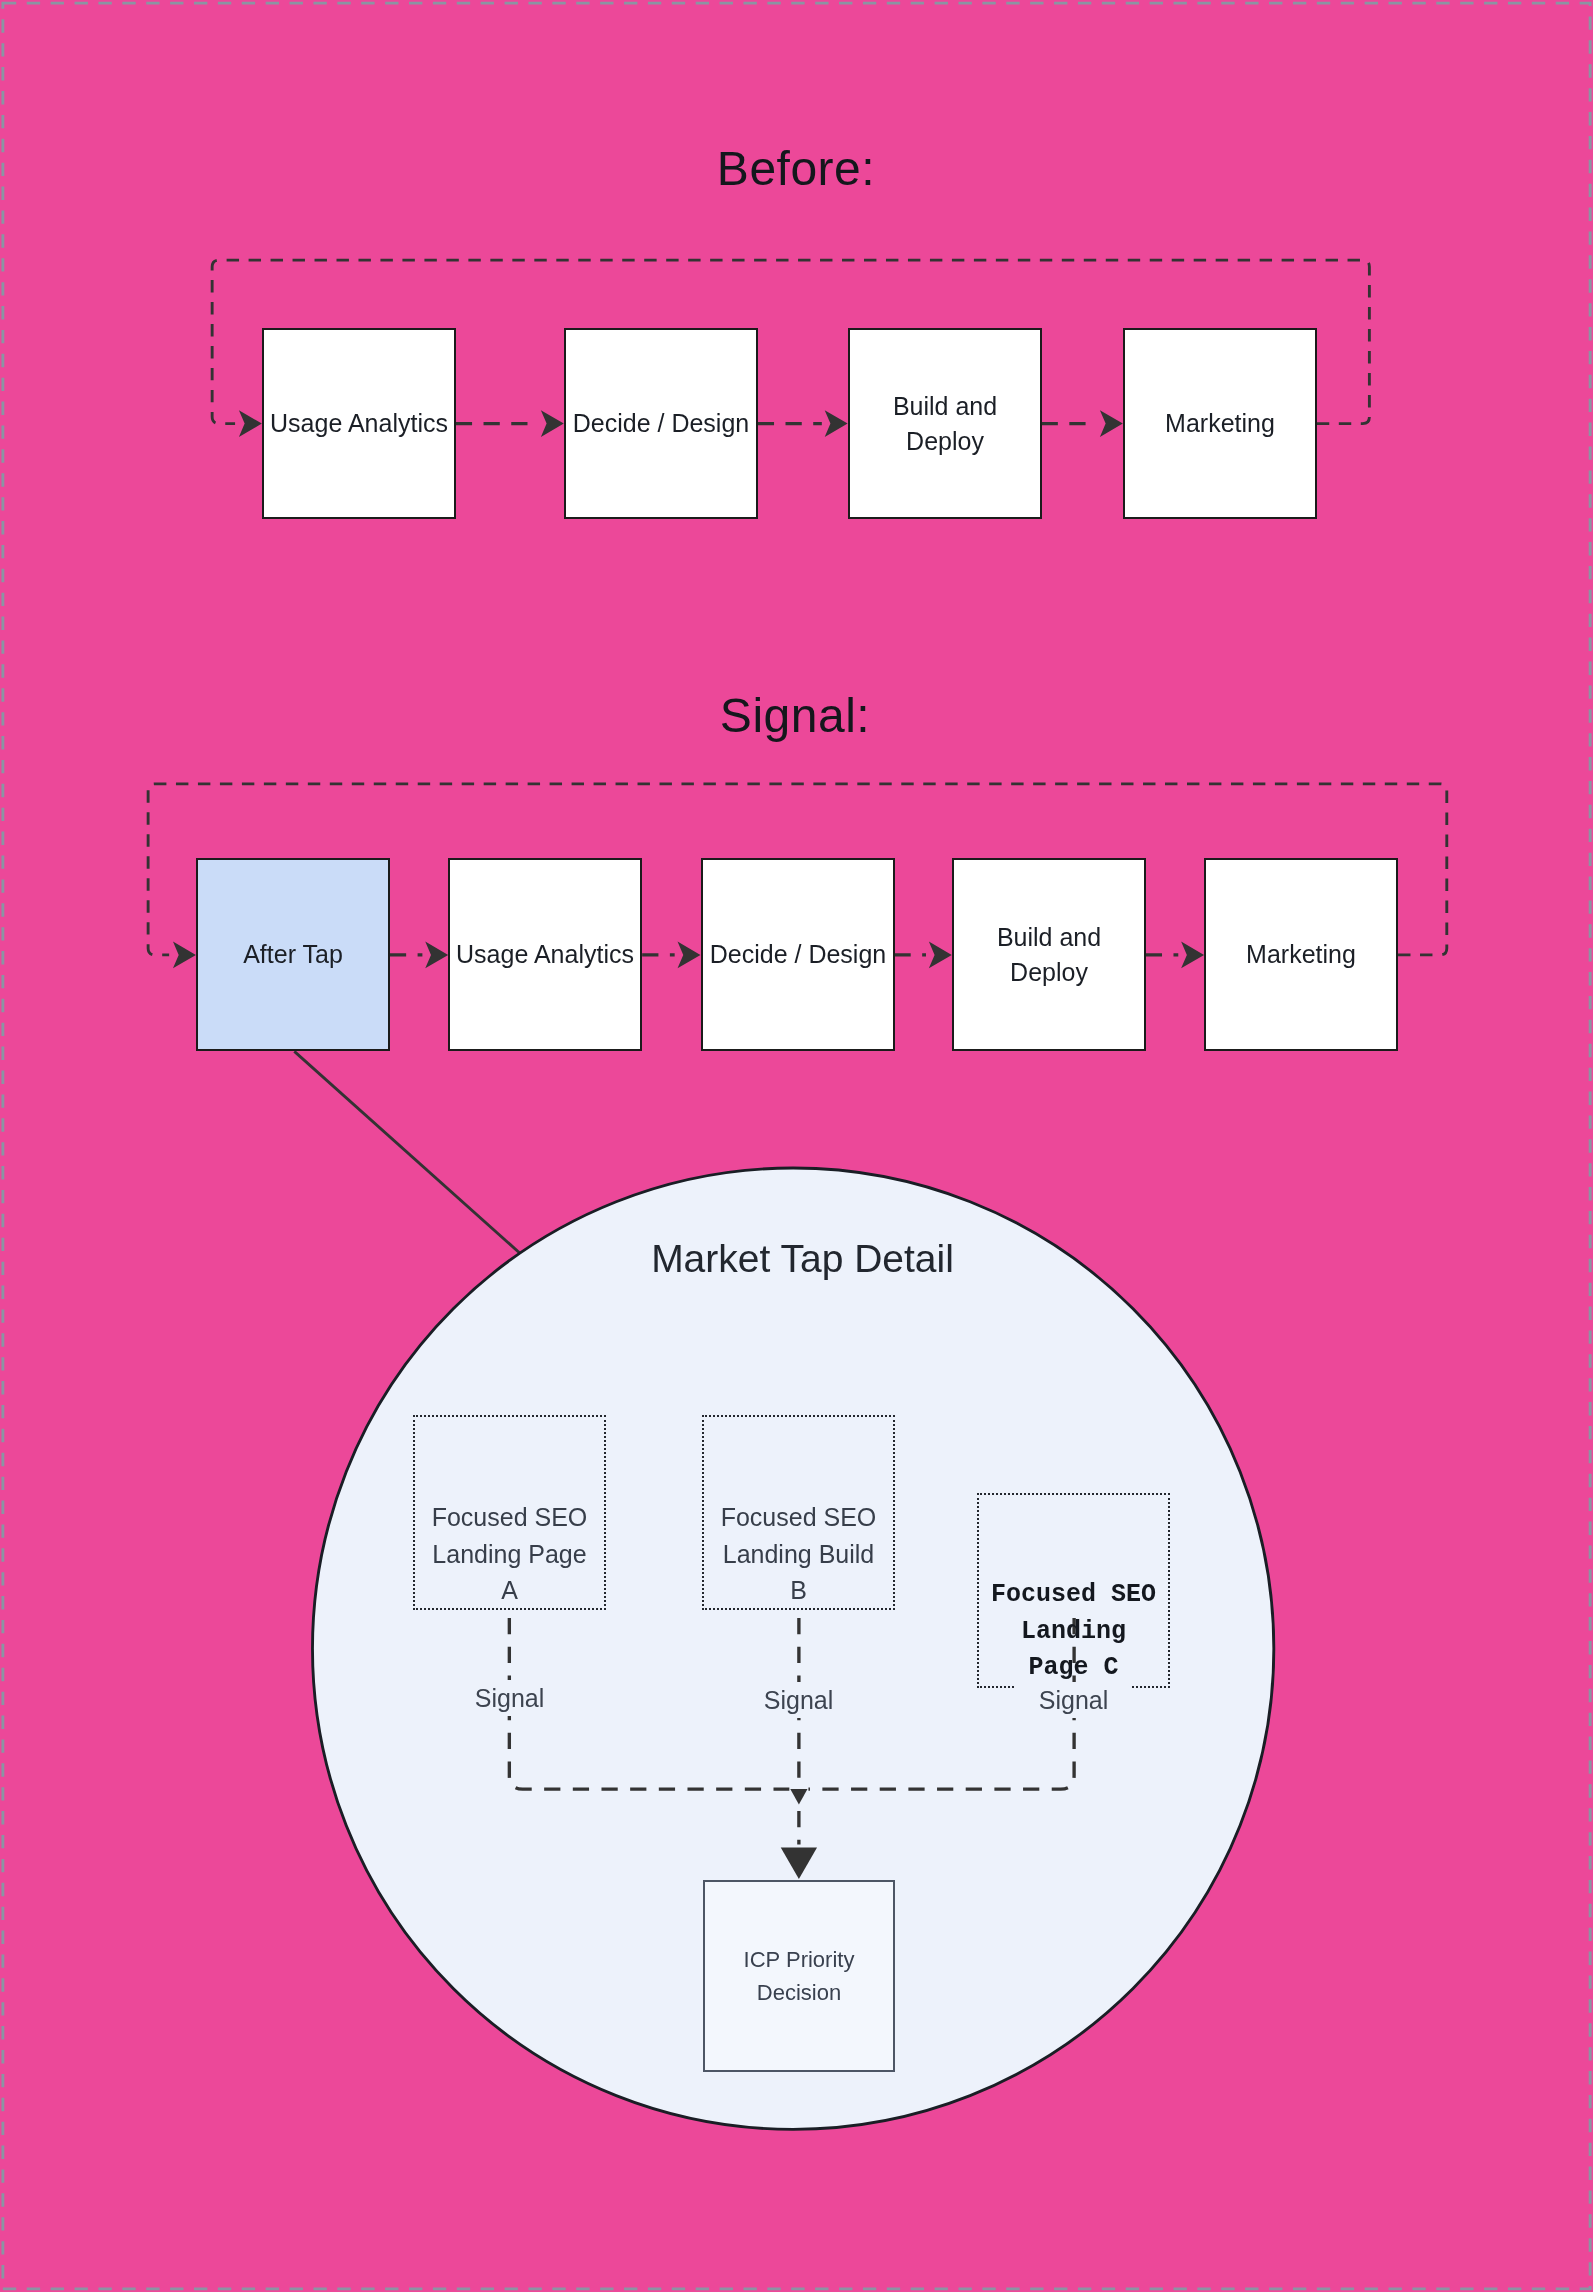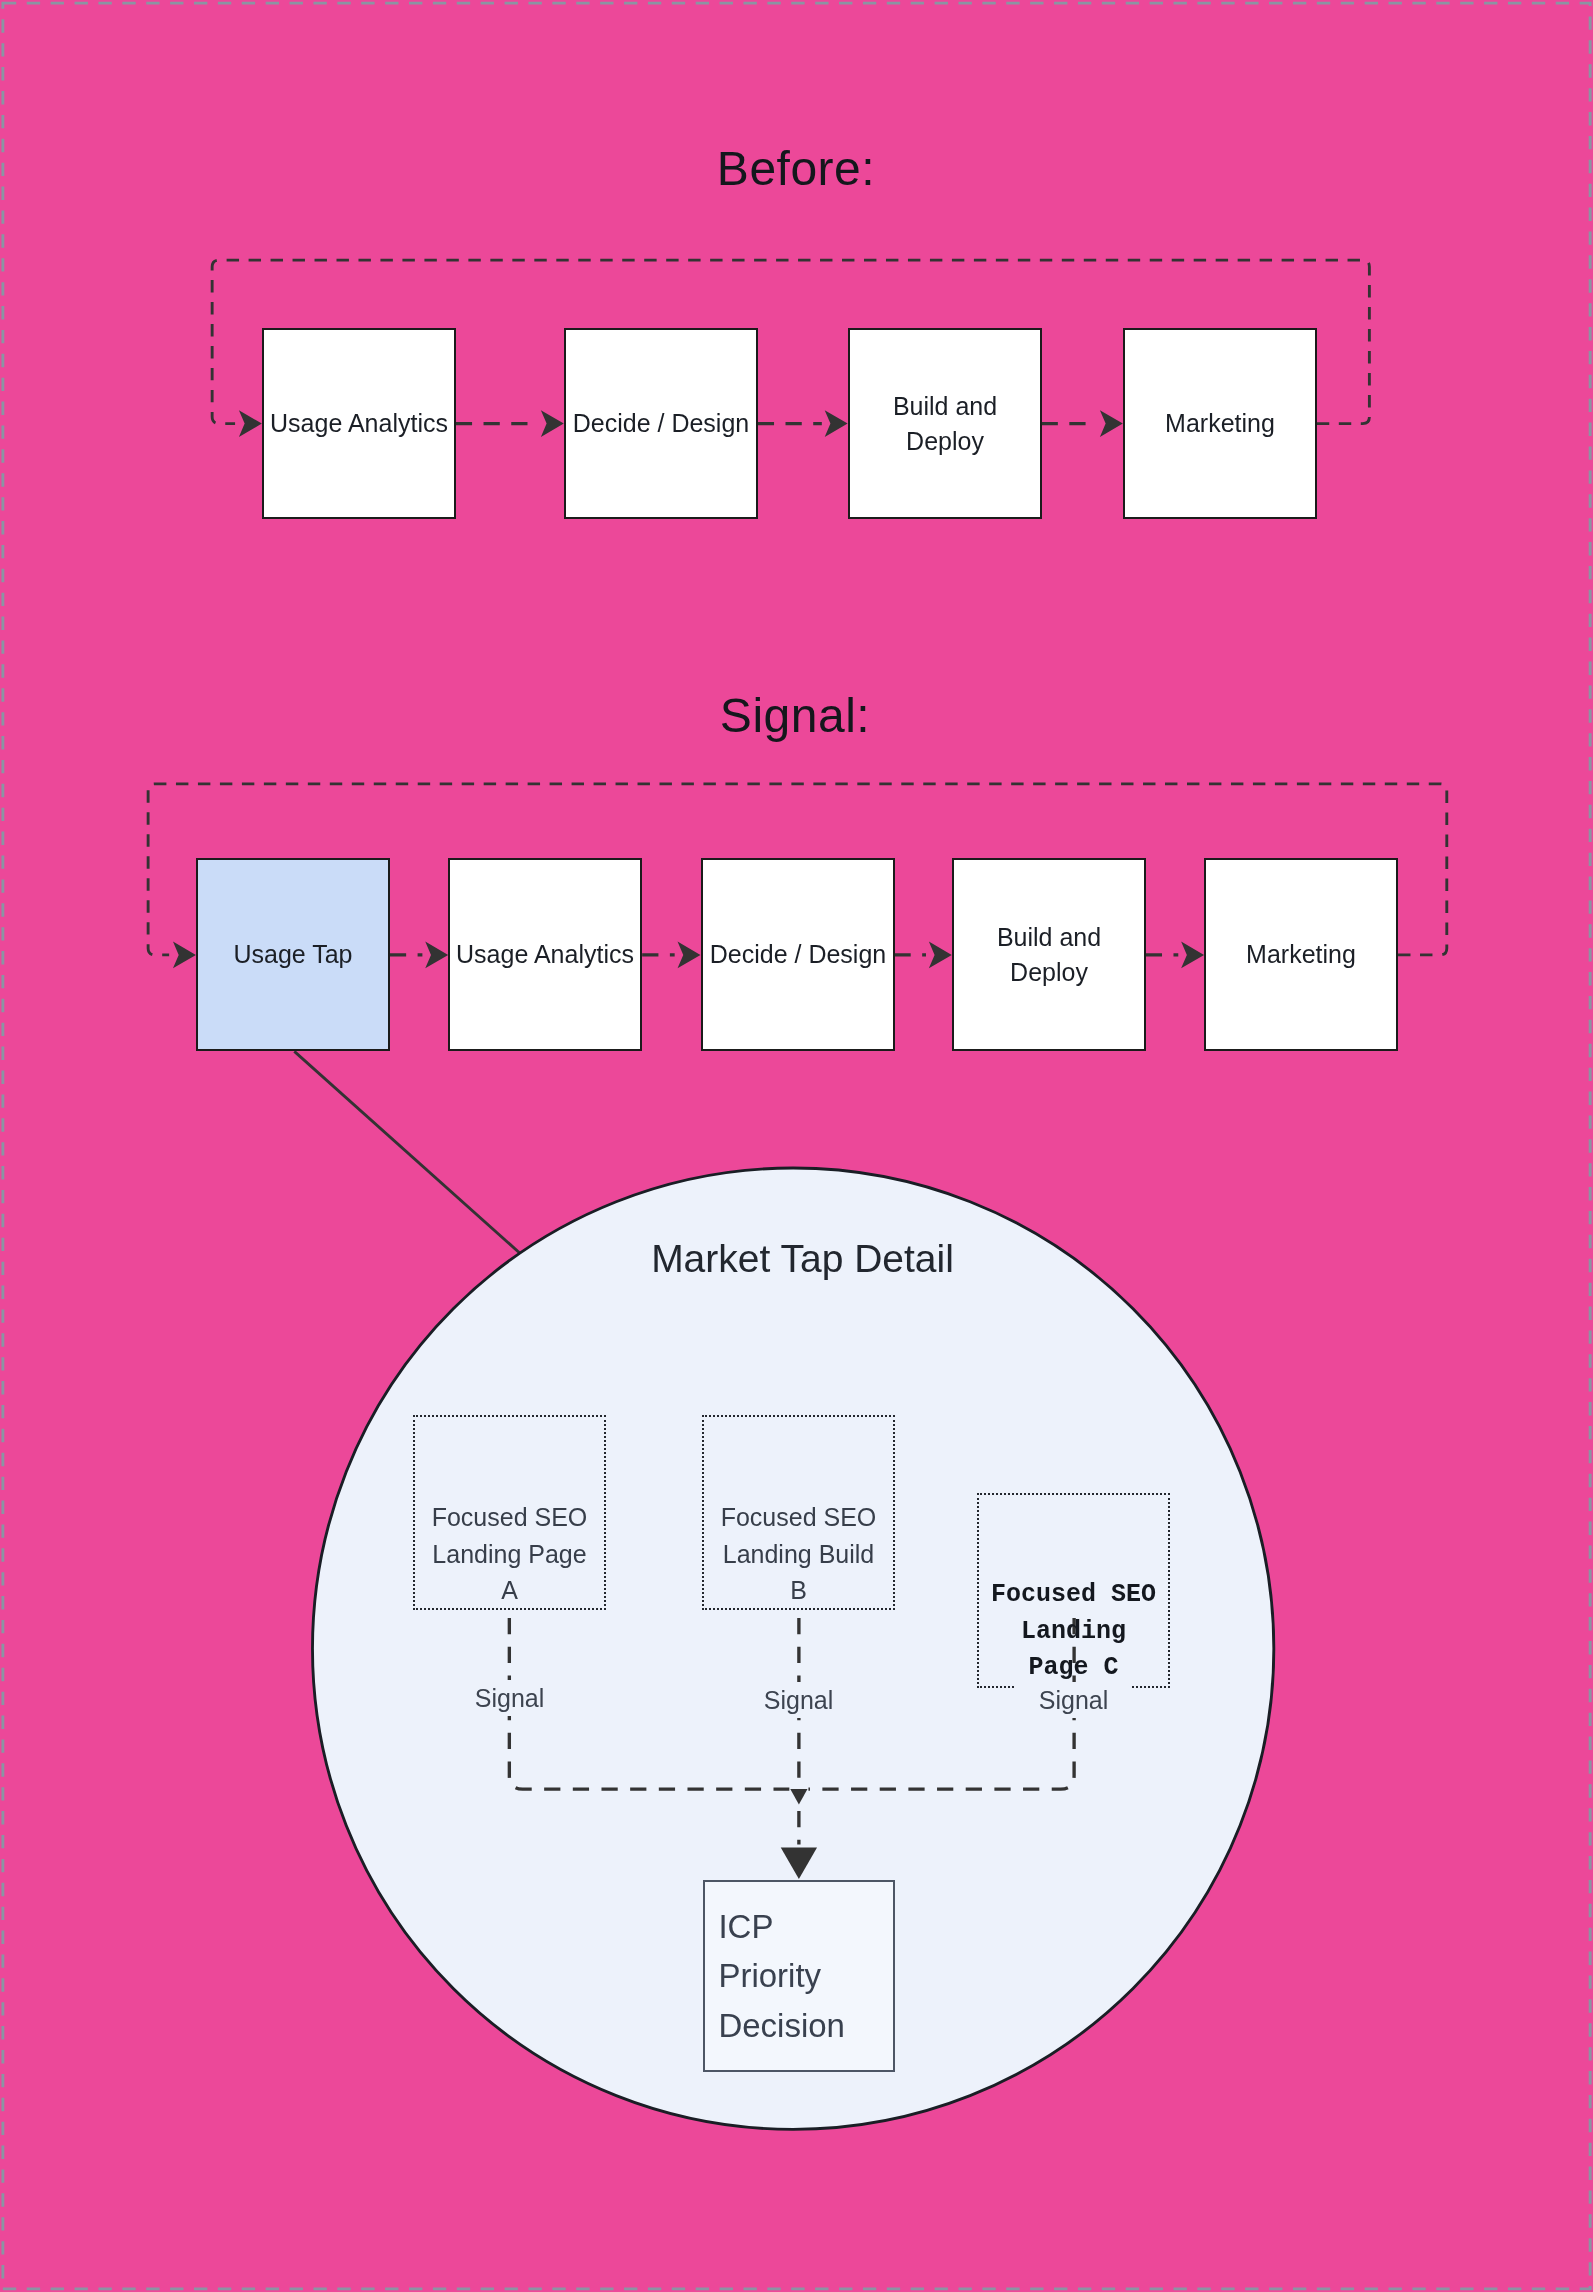--- a/index.html
+++ b/index.html
@@ -58,21 +58,22 @@
     background:#edf2fb;
     display:flex;align-items:center;justify-content:center;
     font-size:25px;color:#3d4450;
   }
   .icp-box{
     box-sizing:border-box;
     width:192px;height:192px;
     border:2.4px solid #4d5665;
     background:#f3f7fd;
     display:flex;align-items:center;justify-content:center;
-    font-size:33px;line-height:1.5;color:#39414f;
+    text-align:center;
+    font-size:22px;line-height:1.5;color:#39414f;
     padding:0 13.4px;
   }
 </style>
 </head>
 <body>
 
 <div class="stage">
 
   <svg class="layer-svg" width="1593" height="2292" viewBox="0 0 1667 2398">
 
@@ -139,21 +140,21 @@
   <div class="txt node node--before" style="left:848px;top:328px;">
     <span>Build and Deploy</span>
   </div>
   <div class="txt node node--before" style="left:1123px;top:328px;">
     <span>Marketing</span>
   </div>
 
   <div class="txt section-title" style="left:604px;top:688px;">Signal:</div>
 
   <div class="txt node node--after node--highlight" style="left:196px;top:858px;">
-    <span>Usage Tap</span>
+    <span>After Tap</span>
   </div>
   <div class="txt node node--after" style="left:448px;top:858px;">
     <span>Usage Analytics</span>
   </div>
   <div class="txt node node--after" style="left:701px;top:858px;">
     <span>Decide / Design</span>
   </div>
   <div class="txt node node--after" style="left:952px;top:858px;">
     <span>Build and Deploy</span>
   </div>

